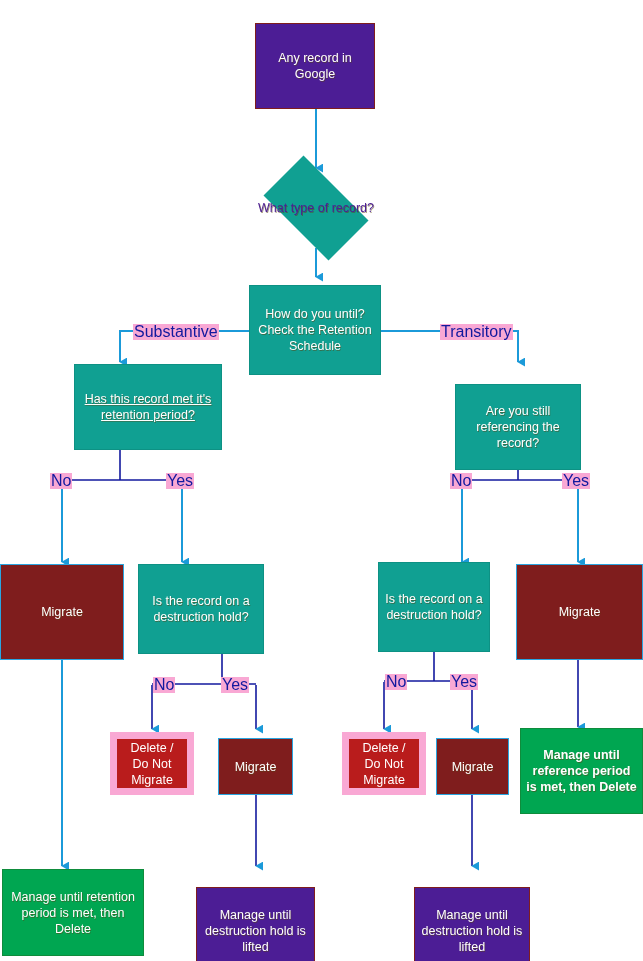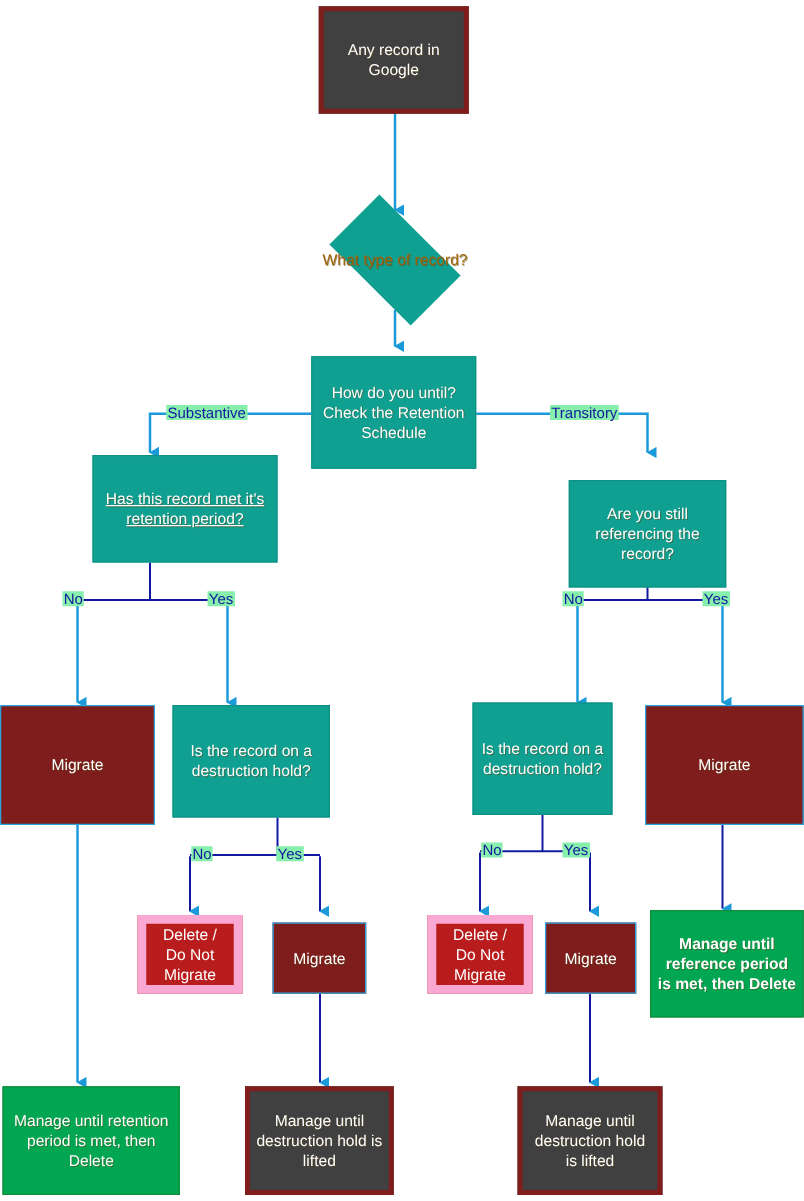--- a/index.html
+++ b/index.html
@@ -39,22 +39,23 @@
     line-height: 1.28;
     padding: 2px 5px;
     text-shadow: 0.7px 0.7px 0px rgba(90,70,20,0.55);
     white-space: pre-line;
   }
   .node.green-bright {
     background: #00a651;
     border: 1px solid #0f8c3c;
   }
   .node.green-dark {
-    background: #404040;
-    border: 4px solid #7f1d1d;
+    background: #4c1d95;
+    border: 1px solid #7f1d1d;
+    margin-top: 18px;
   }
   .node.teal {
     background: #10a092;
     border: 1px solid #0d9184;
   }
   .node.blue {
     background: #7f1d1d;
     border: 1px solid #2aa5e0;
   }
   .node.red {
@@ -76,32 +77,32 @@
   }
   .diamond-label {
     position: absolute;
     left: 0; top: 0;
     width: 100%;
     height: 100%;
     display: flex;
     align-items: center;
     justify-content: center;
     text-align: center;
-    color: #a16207;
+    color: #4c1d95;
     font-size: 12.5px;
     line-height: 1.28;
     text-shadow: 0.7px 0.7px 0px rgba(90,70,20,0.55);
     white-space: pre-line;
   }
   .edge-label {
     position: absolute;
     color: #12199e;
-    font-size: 12px;
+    font-size: 16px;
     line-height: 1;
-    background: #86efac;
+    background: #f9a8d4;
     padding: 0 1px;
     white-space: nowrap;
   }
 </style>
 </head>
 <body>
 
 <div id="flow-canvas">
 
   <svg class="connectors" viewBox="0 0 643 961">

